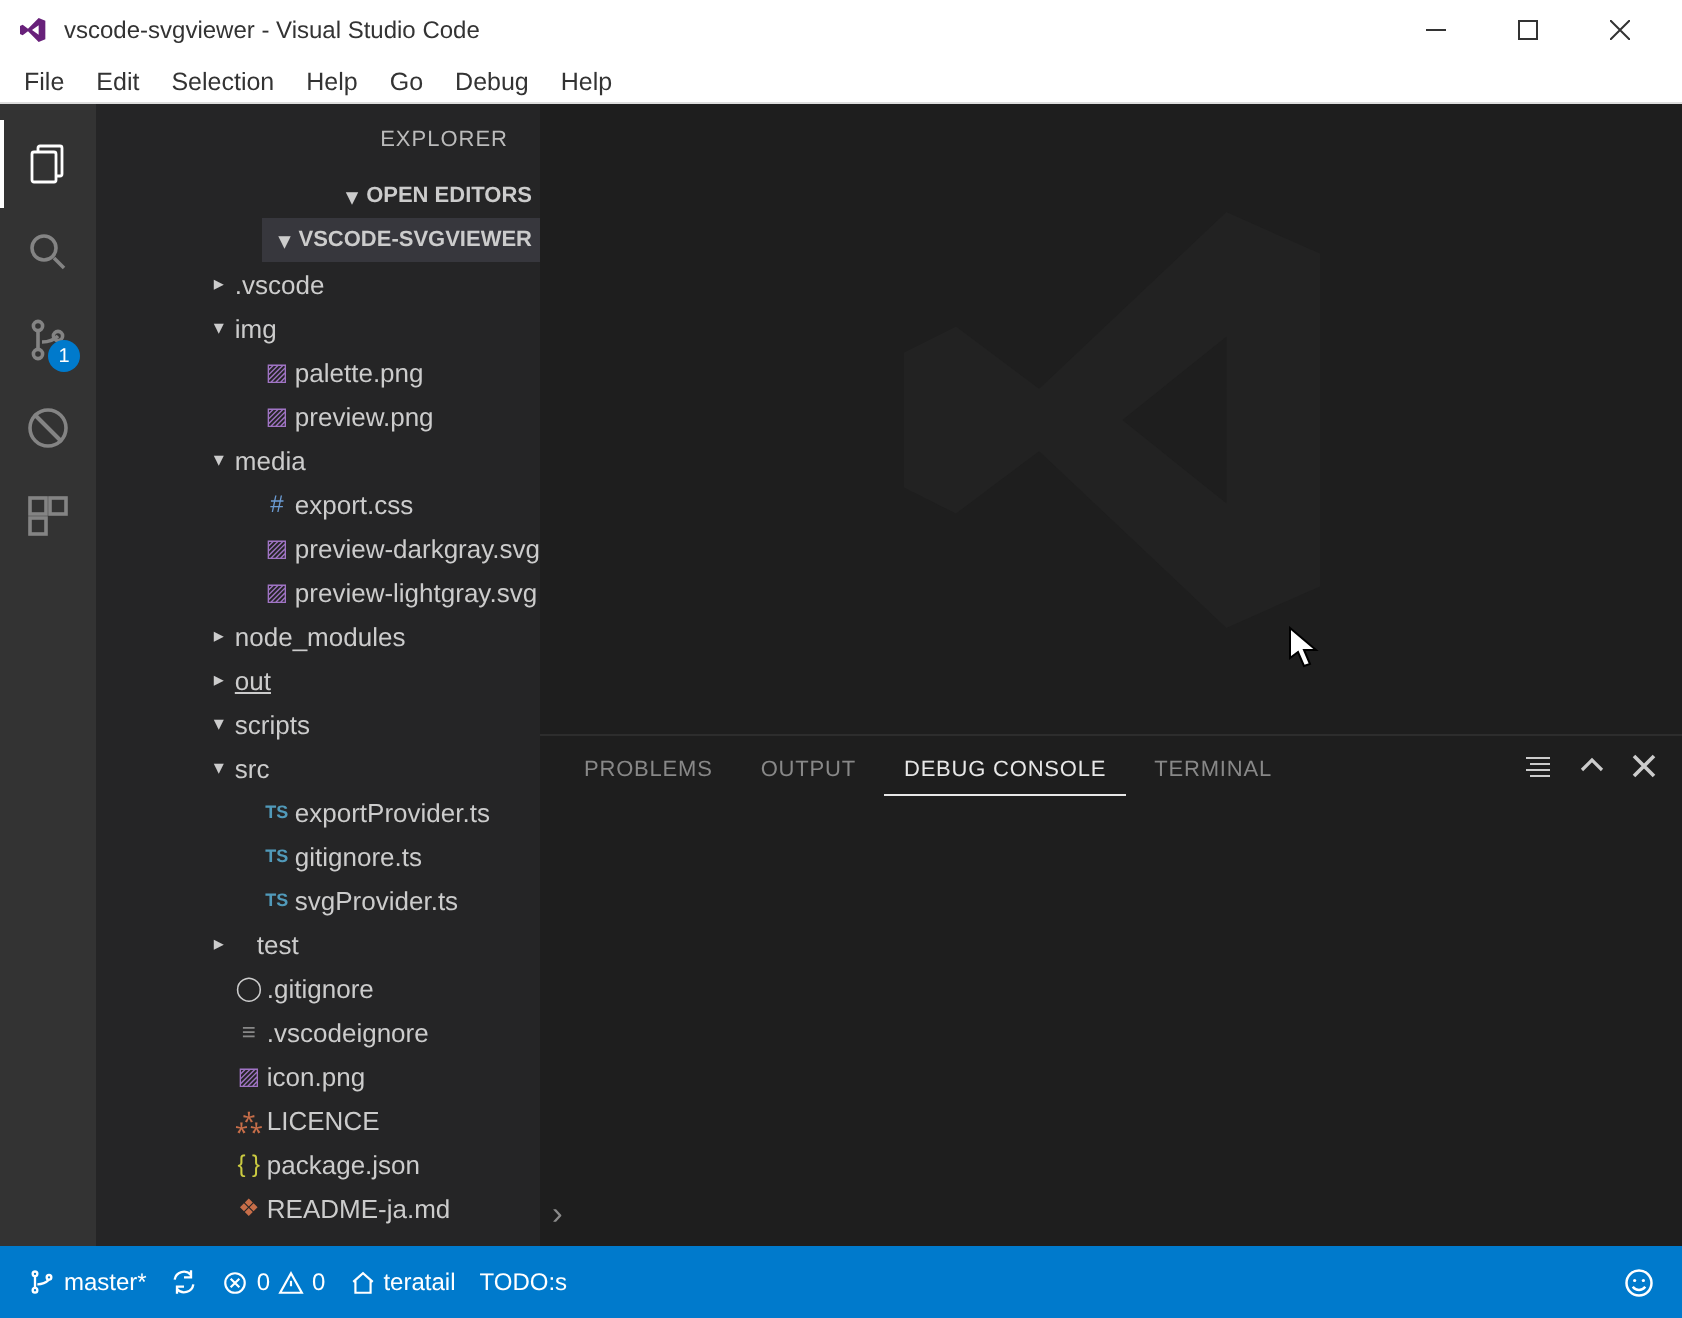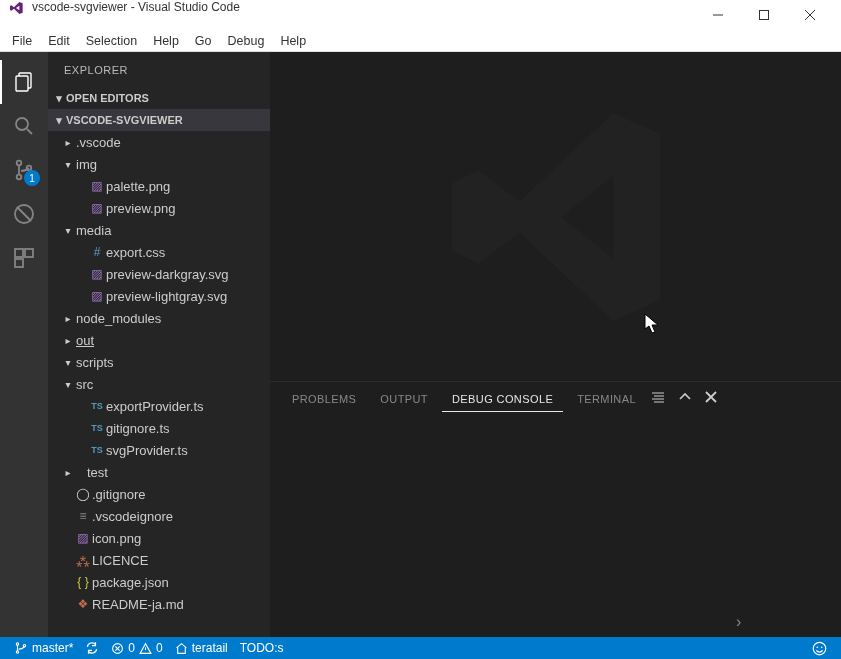--- a/index.html
+++ b/index.html
@@ -1,67 +1,67 @@
 <!DOCTYPE html>
 <html><head>
 <meta charset="utf-8">
 <style>
   * { box-sizing: border-box; margin: 0; padding: 0; font-family: "Segoe UI", sans-serif; }
   body { width: 841px; height: 659px; overflow: hidden; background: #1e1e1e; display: flex; flex-direction: column; }
   
   
-  .titlebar { height: 30px; background: #fff; display: flex; align-items: flex-start; padding: 0 8px; font-size: 12px; color: #333; }
+  .titlebar { height: 30px; background: #fff; display: flex; align-items: center; padding: 0 8px; font-size: 12px; color: #333; }
   .titlebar .vs-icon { width: 16px; height: 16px; margin-right: 8px; }
   .titlebar-title { flex: 1; }
   .win-controls { display: flex; }
   .win-btn { width: 46px; height: 30px; display: flex; align-items: center; justify-content: center; color: #555; }
   
   
   .menubar { height: 22px; background: #fff; display: flex; align-items: center; padding: 0 4px; font-size: 12.5px; color: #333; border-bottom: 1px solid #ddd; }
   .menu-item { padding: 2px 8px; cursor: default; }
   
   
   .main { flex: 1; display: flex; min-height: 0; }
   
   
   .activitybar { width: 48px; background: #333333; display: flex; flex-direction: column; align-items: center; padding-top: 8px; }
   .activity-icon { width: 48px; height: 44px; display: flex; align-items: center; justify-content: center; color: #848484; position: relative; }
   .activity-icon.active { color: #fff; }
   .activity-icon.active::before { content: ""; position: absolute; left: 0; top: 0; bottom: 0; width: 2px; background: #fff; }
   .badge { position: absolute; bottom: 6px; right: 8px; background: #007acc; color: #fff; border-radius: 50%; width: 16px; height: 16px; font-size: 10px; display: flex; align-items: center; justify-content: center; }
   
   
-  .sidebar { width: 222px; background: #252526; color: #ccc; display: flex; flex-direction: column; font-size: 13px; overflow: hidden; }
+  .sidebar { width: 222px; background: #252526; color: #ccc; display: flex; flex-direction: column; font-size: 13px; overflow: hidden; align-items: flex-end; }
   .sidebar-title { height: 35px; display: flex; align-items: center; padding: 0 16px; font-size: 11px; letter-spacing: 0.5px; color: #bbb; }
   .section-header { height: 22px; display: flex; align-items: center; padding: 0 4px; font-size: 11px; font-weight: 700; color: #ccc; cursor: default; }
   .section-header .twisty { width: 14px; display: inline-flex; justify-content: center; }
   .section-header.highlighted { background: #37373d; }
   .tree { flex: 1; overflow-y: auto; overflow-x: hidden; }
   .tree-row { height: 22px; display: flex; align-items: center; color: #ccc; white-space: nowrap; cursor: default; }
   .tree-row .twisty { width: 12px; display: inline-flex; justify-content: center; font-size: 10px; color: #ccc; }
   .tree-row .ticon { width: 18px; display: inline-flex; justify-content: center; font-size: 12px; }
   .indent-1 { padding-left: 14px; }
   .indent-2 { padding-left: 28px; }
   
   
   .editor-area { flex: 1; display: flex; flex-direction: column; background: #1e1e1e; min-width: 0; }
   .editor-empty { flex: 1; display: flex; align-items: center; justify-content: center; position: relative; }
   .vs-watermark { opacity: 1; }
   
   
-  .panel { height: 256px; border-top: 1px solid #2d2d2d; display: flex; flex-direction: row; background: #1e1e1e; }
+  .panel { height: 256px; border-top: 1px solid #2d2d2d; display: flex; flex-direction: column; background: #1e1e1e; }
   .panel-tabs { height: 34px; display: flex; align-items: center; padding: 0 12px; gap: 4px; color: #888; font-size: 11px; }
   .panel-tab { padding: 6px 10px; letter-spacing: .4px; cursor: default; }
   .panel-tab.active { color: #e7e7e7; border-bottom: 1px solid #e7e7e7; }
   .panel-actions { margin-left: auto; display: flex; gap: 12px; color: #ccc; }
   .panel-body { flex: 1; position: relative; }
   .panel-chevron { position: absolute; left: 6px; bottom: 6px; color: #8a8a8a; }
   
   
-  .statusbar { height: 22px; background: #007acc; color: #fff; display: flex; align-items: center; font-size: 12px; padding: 0 8px; }
+  .statusbar { height: 36px; background: #007acc; color: #fff; display: flex; align-items: center; font-size: 12px; padding: 0 8px; }
   .status-item { display: flex; align-items: center; gap: 4px; padding: 0 6px; height: 100%; }
   .status-right { margin-left: auto; display: flex; }
   
   
   .cursor { position: absolute; left: 374px; top: 261px; pointer-events: none; }
   
   
   .c-img { color: #a074c4; }
   .c-css { color: #6b9bd2; }
   .c-js  { color: #cbcb41; }

